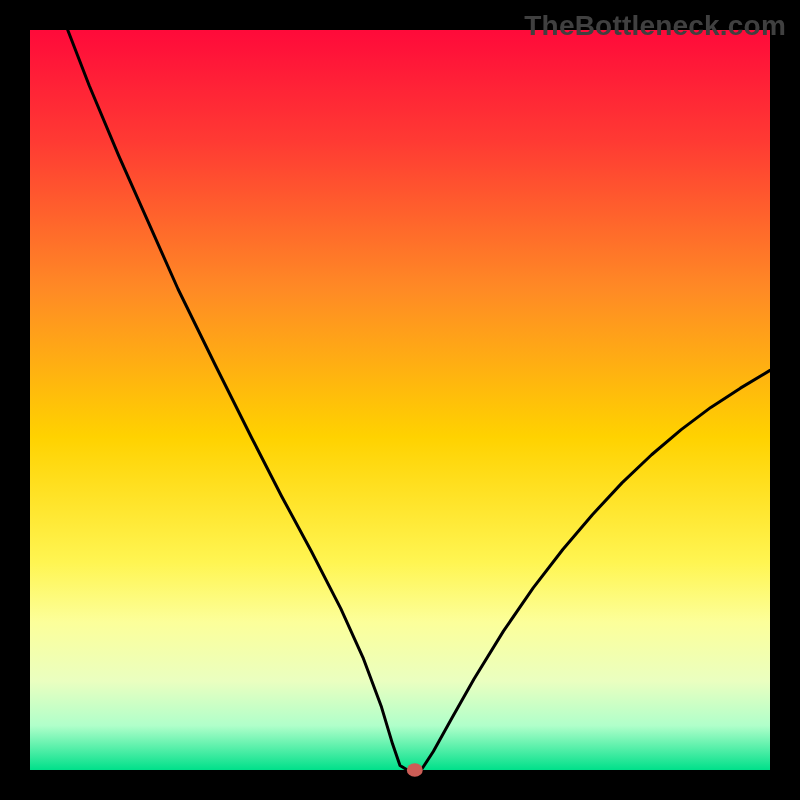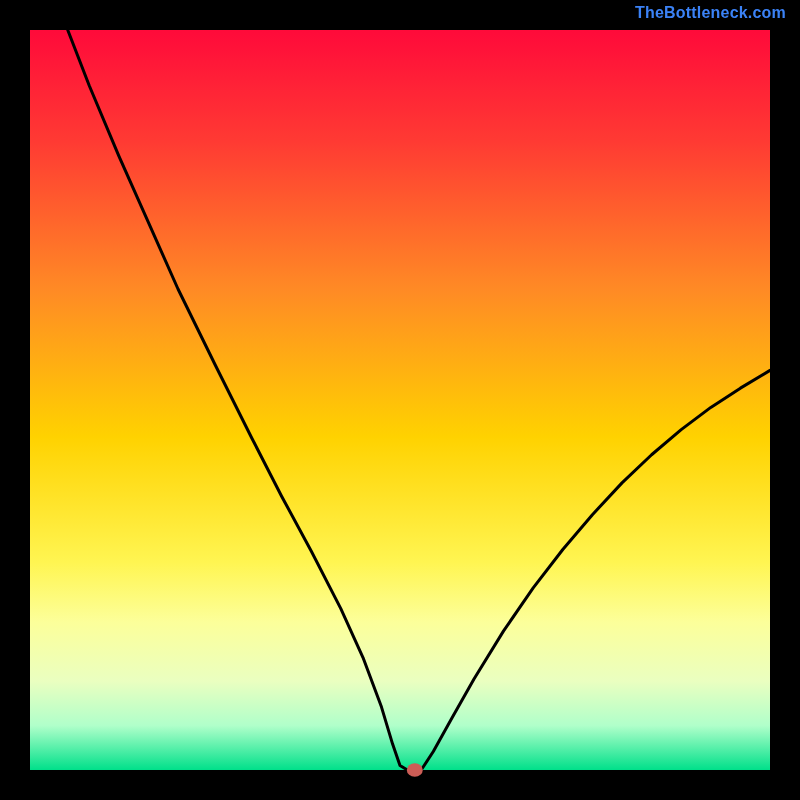--- a/index.html
+++ b/index.html
@@ -8,26 +8,26 @@
     background: #fff;
   }
   .chart-container {
     position: relative;
     width: 800px;
     height: 800px;
     overflow: hidden;
   }
   .watermark {
     position: absolute;
-    top: 4px;
+    top: 10px;
     right: 14px;
     font-family: Arial, Helvetica, sans-serif;
-    font-size: 16px;
+    font-size: 28px;
     font-weight: bold;
-    color: #3b82f6;
+    color: #404040;
     z-index: 5;
     letter-spacing: 0.2px;
   }
   svg {
     display: block;
   }
 </style>
 </head>
 <body>
 

